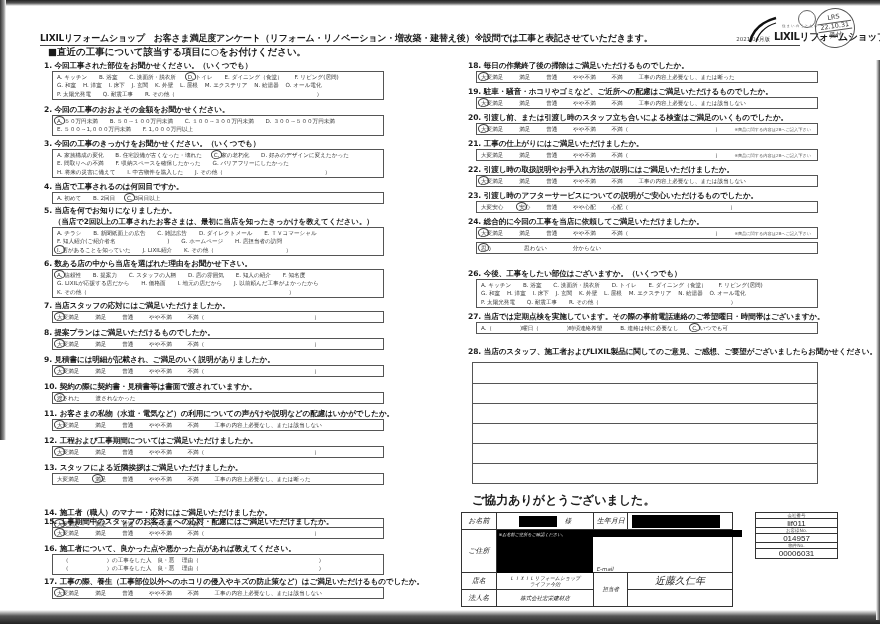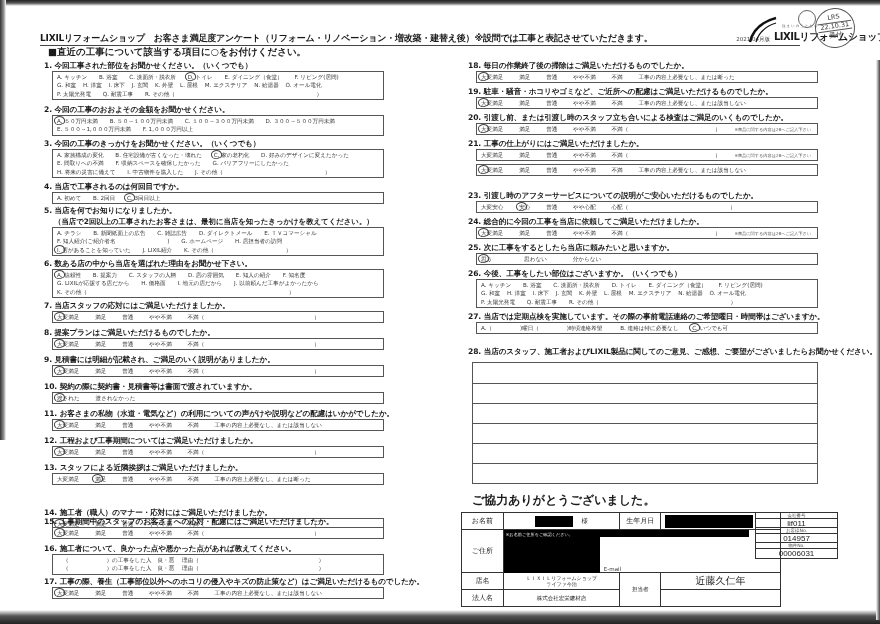--- a/index.html
+++ b/index.html
@@ -40,21 +40,21 @@
   .opt-gap { margin-right: 14px; }
   .mark { position: absolute; width: 11px; height: 9px; border: 1.2px solid #444; border-radius: 50% 60% 45% 55%; left: -3px; top: -1px; transform: rotate(-15deg); }
   .paren { display: inline-block; }
   .note-small { position: absolute; right: 6px; font-size: 4.2px; color: #555; top: 2px; }
 
   .comment-box { position: absolute; left: 472px; top: 362px; width: 346px; height: 122px; border: 1px solid #555; }
   .comment-line { position: absolute; left: 0; width: 100%; border-top: 1px solid #555; }
 
   .thanks { position: absolute; left: 472px; top: 492px; font-size: 12px; font-weight: bold; }
 
-  .info-table { position: absolute; left: 461px; top: 512px; width: 320px; height: 95px; border: 1.5px solid #222; border-collapse: collapse; font-size: 7px; }
+  .info-table { position: absolute; left: 461px; top: 512px; width: 272px; height: 95px; border: 1.5px solid #222; border-collapse: collapse; font-size: 7px; font-style: italic; }
   .info-table td { border: 1px solid #333; text-align: center; vertical-align: middle; padding: 0; }
   .redact { background: #000; display: inline-block; }
   .tiny-note { font-size: 4.2px; color: #eee; position: absolute; left: 2px; top: 2px; }
   .email-label { position: absolute; left: 4px; bottom: 0; font-size: 5.5px; color: #333; }
 
   .id-box { position: absolute; left: 755px; top: 512px; width: 83px; border: 1px solid #333; font-size: 4.5px; text-align: center; }
   .id-box .id-lbl { border-bottom: 1px solid #333; height: 6px; line-height: 6px; color: #444; }
   .id-box .id-val { border-bottom: 1px solid #333; height: 9px; line-height: 9px; font-size: 8px; font-family: "Liberation Sans", sans-serif; }
   .id-box .id-val:last-child { border-bottom: none; }
 </style>
@@ -397,20 +397,21 @@
     <span class="opt opt-gap">満足</span>
     <span class="opt opt-gap">普通</span>
     <span class="opt opt-gap">やや不満</span>
     <span class="opt" style="margin-right:85px">不満（</span>
     <span class="paren">）</span>
     <span class="note-small">※商品に関する内容は28へご記入下さい</span>
   </div>
 </div>
 
 <div class="q" style="left:468px; top:164px; width:370px;">
+  <div class="q-title">22. 引渡し時の取扱説明やお手入れ方法の説明にはご満足いただけましたか。</div>
   <div class="q-box" style="width:342px;">
     <span class="opt opt-gap"><span class="mark"></span><span>大変満足</span></span>
     <span class="opt opt-gap">満足</span>
     <span class="opt opt-gap">普通</span>
     <span class="opt opt-gap">やや不満</span>
     <span class="opt opt-gap">不満</span>
     <span class="opt">工事の内容上必要なし、または該当しない</span>
   </div>
 </div>
 
@@ -433,21 +434,20 @@
     <span class="opt opt-gap">満足</span>
     <span class="opt opt-gap">普通</span>
     <span class="opt opt-gap">やや不満</span>
     <span class="opt" style="margin-right:85px">不満（</span>
     <span class="paren">）</span>
     <span class="note-small">※商品に関する内容は28へご記入下さい</span>
   </div>
 </div>
 
 <div class="q" style="left:468px; top:242px; width:370px;">
-  <div class="q-title">25. 次に工事をするとしたら当店に頼みたいと思いますか。</div>
   <div class="q-box" style="width:342px;">
     <span class="opt" style="margin-right:30px"><span class="mark"></span><span>思う</span></span>
     <span class="opt" style="margin-right:24px">思わない</span>
     <span class="opt">分からない</span>
   </div>
 </div>
 
 <div class="q" style="left:468px; top:268px; width:370px;">
   <div class="q-title">26. 今後、工事をしたい部位はございますか。（いくつでも）</div>
   <div class="q-box" style="width:342px;">

